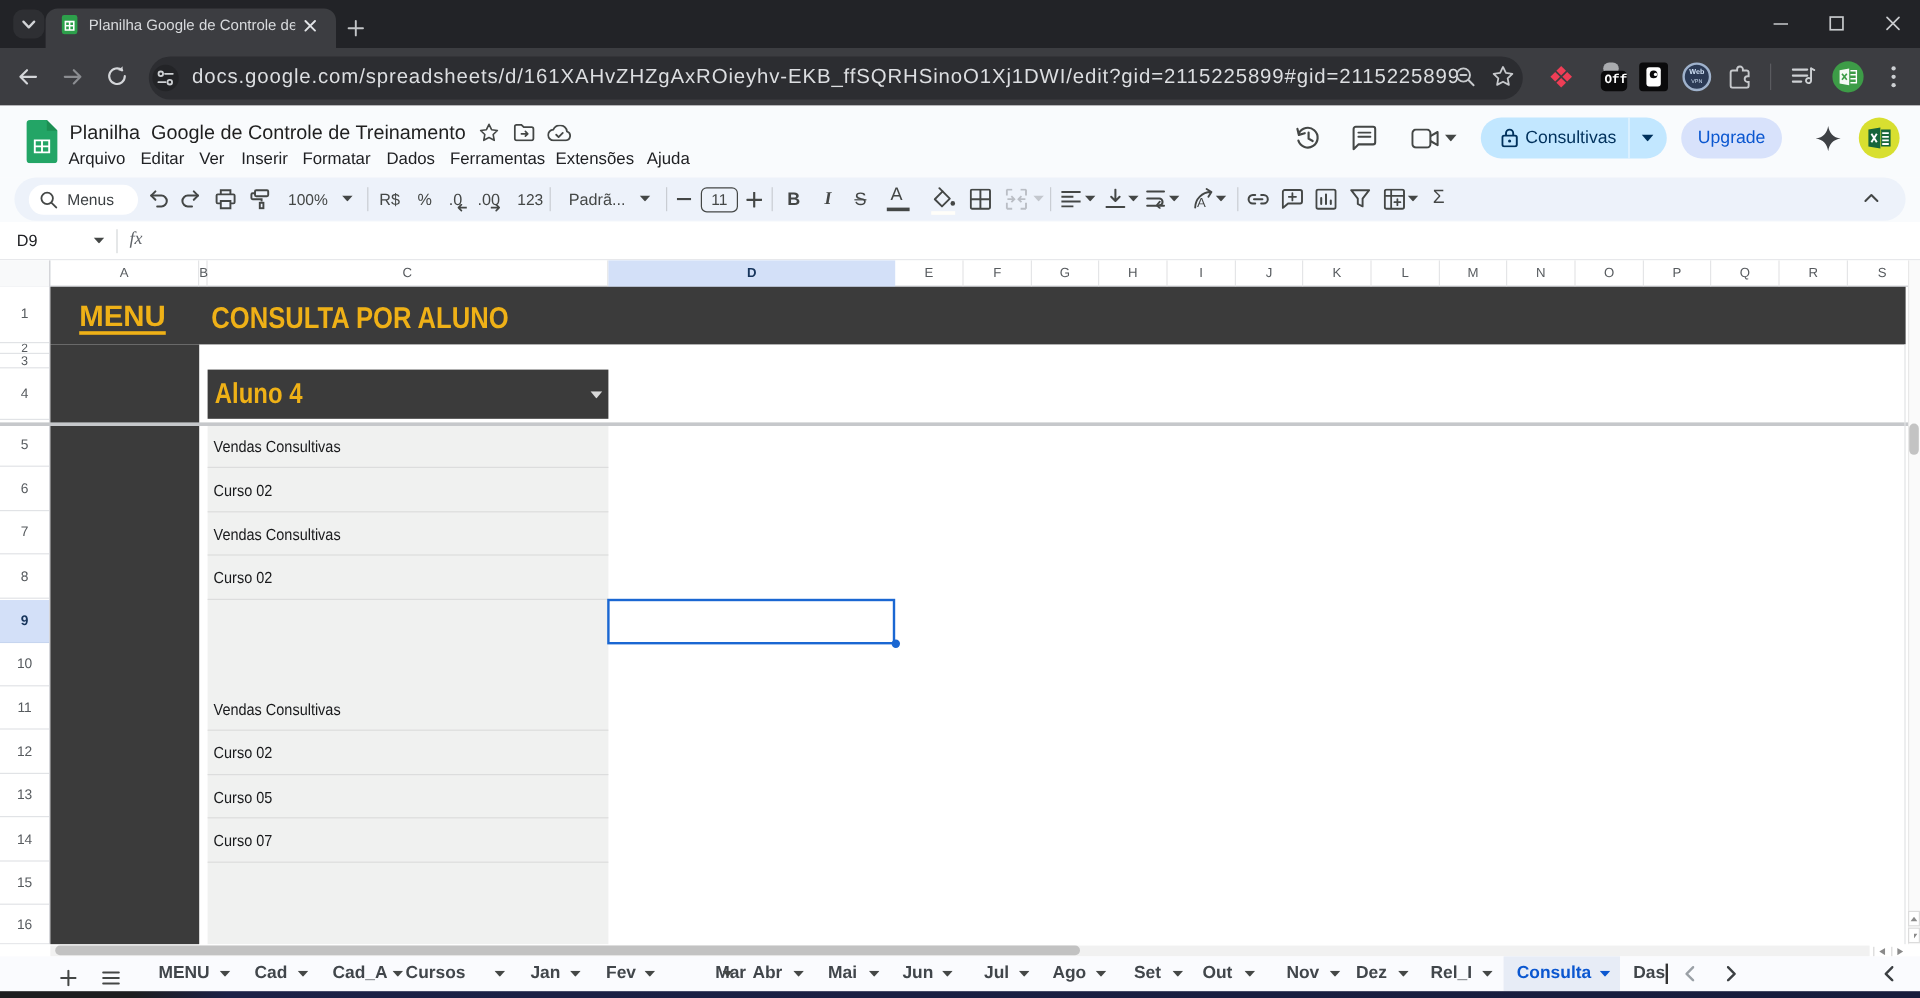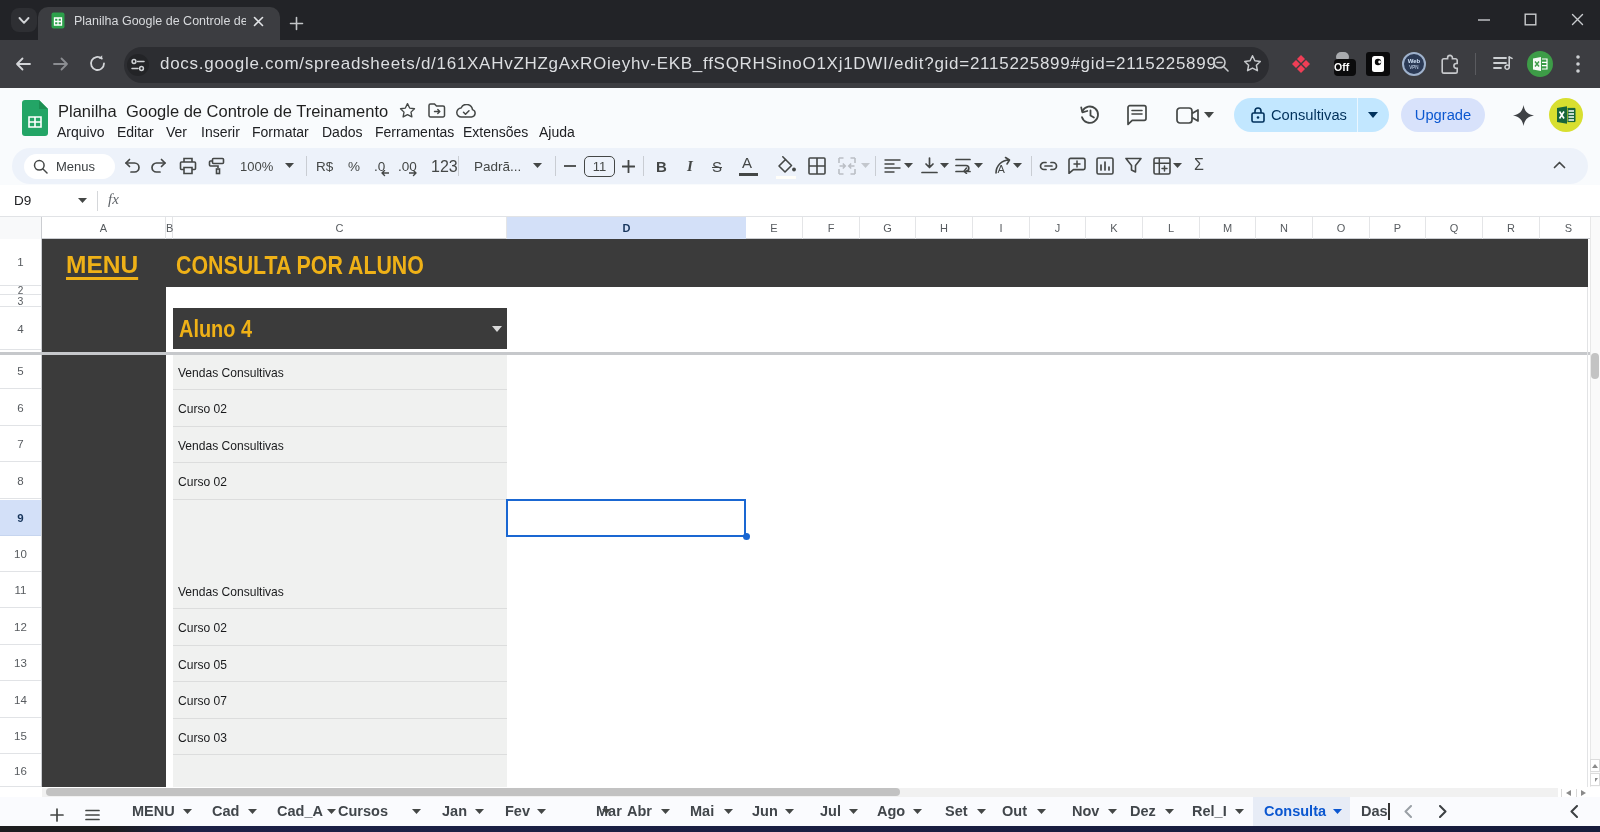--- a/index.html
+++ b/index.html
@@ -87,21 +87,21 @@
   </svg>
 
 <svg class="abs" style="left:1291px;top:54px;" width="20" height="20" viewBox="0 0 20 20">
     <path d="M10 1 L14 5 L10 9 L6 5 Z" fill="#ef3e56"></path>
     <path d="M15 6 L19 10 L15 14 L11 10 Z" fill="#ef3e56"></path>
     <path d="M5 6 L9 10 L5 14 L1 10 Z" fill="#ef3e56"></path>
     <path d="M10 11 L14 15 L10 19 L6 15 Z" fill="#ef3e56"></path>
   </svg>
 <div class="abs" style="left:1334px;top:52px;width:22px;height:24px;">
   <div class="abs" style="left:2px;top:0;width:13px;height:10px;border-radius:6px;background:#a9abae;"></div>
-  <div class="abs" style="left:0;top:7px;width:22px;height:17px;border-radius:4px;background:#0b0b0c;color:#fff;font-size:10.5px;font-weight:bold;text-align:left;line-height:17px;">Off</div>
+  <div class="abs" style="left:0;top:7px;width:22px;height:17px;border-radius:4px;background:#0b0b0c;color:#fff;font-size:10.5px;font-weight:bold;text-align:right;line-height:17px;font-family:Liberation Mono, monospace;">Off</div>
 </div>
 <div class="abs" style="left:1366px;top:52px;width:24px;height:24px;border-radius:3px;background:#0a0a0b;"></div>
 <svg class="abs" style="left:1371px;top:55px;" width="14" height="18" viewBox="0 0 14 18">
     <rect x="1" y="1" width="12" height="16" rx="2.5" fill="#fff"></rect>
     <circle cx="7" cy="7" r="3.2" fill="#0a0a0b"></circle>
     <circle cx="8.6" cy="7" r="1.4" fill="#fff"></circle>
   </svg>
 <div class="abs" style="left:1402px;top:52px;width:24px;height:24px;border-radius:50%;background:#2b3a55;border:2px solid #9fb2cc;"></div>
 <div class="abs" style="left:1406px;top:58px;width:16px;height:7px;color:#cfe0f5;font-size:6px;font-weight:bold;text-align:center;line-height:7px;">Web</div>
 <div class="abs" style="left:1406px;top:65px;width:16px;height:6px;color:#cfe0f5;font-size:4.5px;text-align:center;line-height:5px;">VPN</div>
@@ -241,21 +241,21 @@
   <div class="txt" style="left:316px;">R$</div>
   <div class="txt" style="left:348px;">%</div>
   <div class="txt" style="left:374px;">.0</div>
   <svg class="ti" style="left:381px;top:170px;" width="8" height="7" viewBox="0 0 8 7">
       <path d="M8 3 H1 M3.5 0.5 L1 3 L3.5 5.5" fill="none" stroke="#444746" stroke-width="1.4" stroke-linecap="round" stroke-linejoin="round"></path>
     </svg>
   <div class="txt" style="left:398px;">.00</div>
   <svg class="ti" style="left:409px;top:170px;" width="8" height="7" viewBox="0 0 8 7">
       <path d="M0 3 H7 M4.5 0.5 L7 3 L4.5 5.5" fill="none" stroke="#444746" stroke-width="1.4" stroke-linecap="round" stroke-linejoin="round"></path>
     </svg>
-  <div class="txt" style="left:431px;font-size:16px;">123</div>
+  <div class="txt" style="left:431px;font-size:13px;">123</div>
   <div class="sep" style="left:458px;"></div>
   <div class="txt" style="left:474px;">Padrã...</div>
   <svg class="ti" style="left:533px;top:163px;" width="9" height="5" viewBox="0 0 9 5">
       <path d="M0 0 L4.5 5 L9 0 Z" fill="#444746"></path>
     </svg>
   <div class="sep" style="left:555px;"></div>
   <svg class="ti" style="left:564px;top:165px;" width="12" height="2" viewBox="0 0 12 2">
       <path d="M0 1 H12" stroke="#444746" stroke-width="1.8"></path>
     </svg>
   <div class="abs" style="left:584px;top:156px;width:31px;height:21px;border:1.5px solid #444746;border-radius:5px;"></div>
@@ -412,21 +412,20 @@
 
 <div id="cdata" style="position:absolute;left:173px;top:355px;width:334px;height:432px;background:#f0f1f0;font-size:13.4px;color:#191a1c;">
   <div class="abs cd" style="top:0;height:35px;line-height:35px;"><span>Vendas Consultivas</span></div>
   <div class="abs cd" style="top:36px;height:36px;line-height:36px;"><span>Curso 02</span></div>
   <div class="abs cd" style="top:73px;height:35px;line-height:35px;"><span>Vendas Consultivas</span></div>
   <div class="abs cd" style="top:109px;height:36px;line-height:36px;"><span>Curso 02</span></div>
   <div class="abs cd" style="top:219px;height:35px;line-height:35px;"><span>Vendas Consultivas</span></div>
   <div class="abs cd" style="top:255px;height:36px;line-height:36px;"><span>Curso 02</span></div>
   <div class="abs cd" style="top:292px;height:35px;line-height:35px;"><span>Curso 05</span></div>
   <div class="abs cd" style="top:328px;height:36px;line-height:36px;"><span>Curso 07</span></div>
-  <div class="abs cd" style="top:365px;height:35px;line-height:35px;"><span>Curso 03</span></div>
 </div>
 
 <div class="abs" style="left:1587px;top:287px;width:1px;height:500px;background:#e2e3e5;"></div>
 
 <div class="abs" style="left:506px;top:499px;width:240px;height:38px;border:2px solid #1a67d2;"></div>
 <div class="abs" style="left:743px;top:533px;width:7px;height:7px;border-radius:50%;background:#1a67d2;"></div>
 
 <div class="abs" style="left:1590px;top:217px;width:10px;height:570px;background:#fafafa;border-left:1px solid #e8e8e8;"></div>
 <div class="abs" style="left:1591px;top:353px;width:8px;height:26px;border-radius:4px;background:#c3c3c3;"></div>
 <div class="abs" style="left:1590px;top:759px;width:10px;height:13px;background:#fff;border:1px solid #dcdcdc;"></div>

